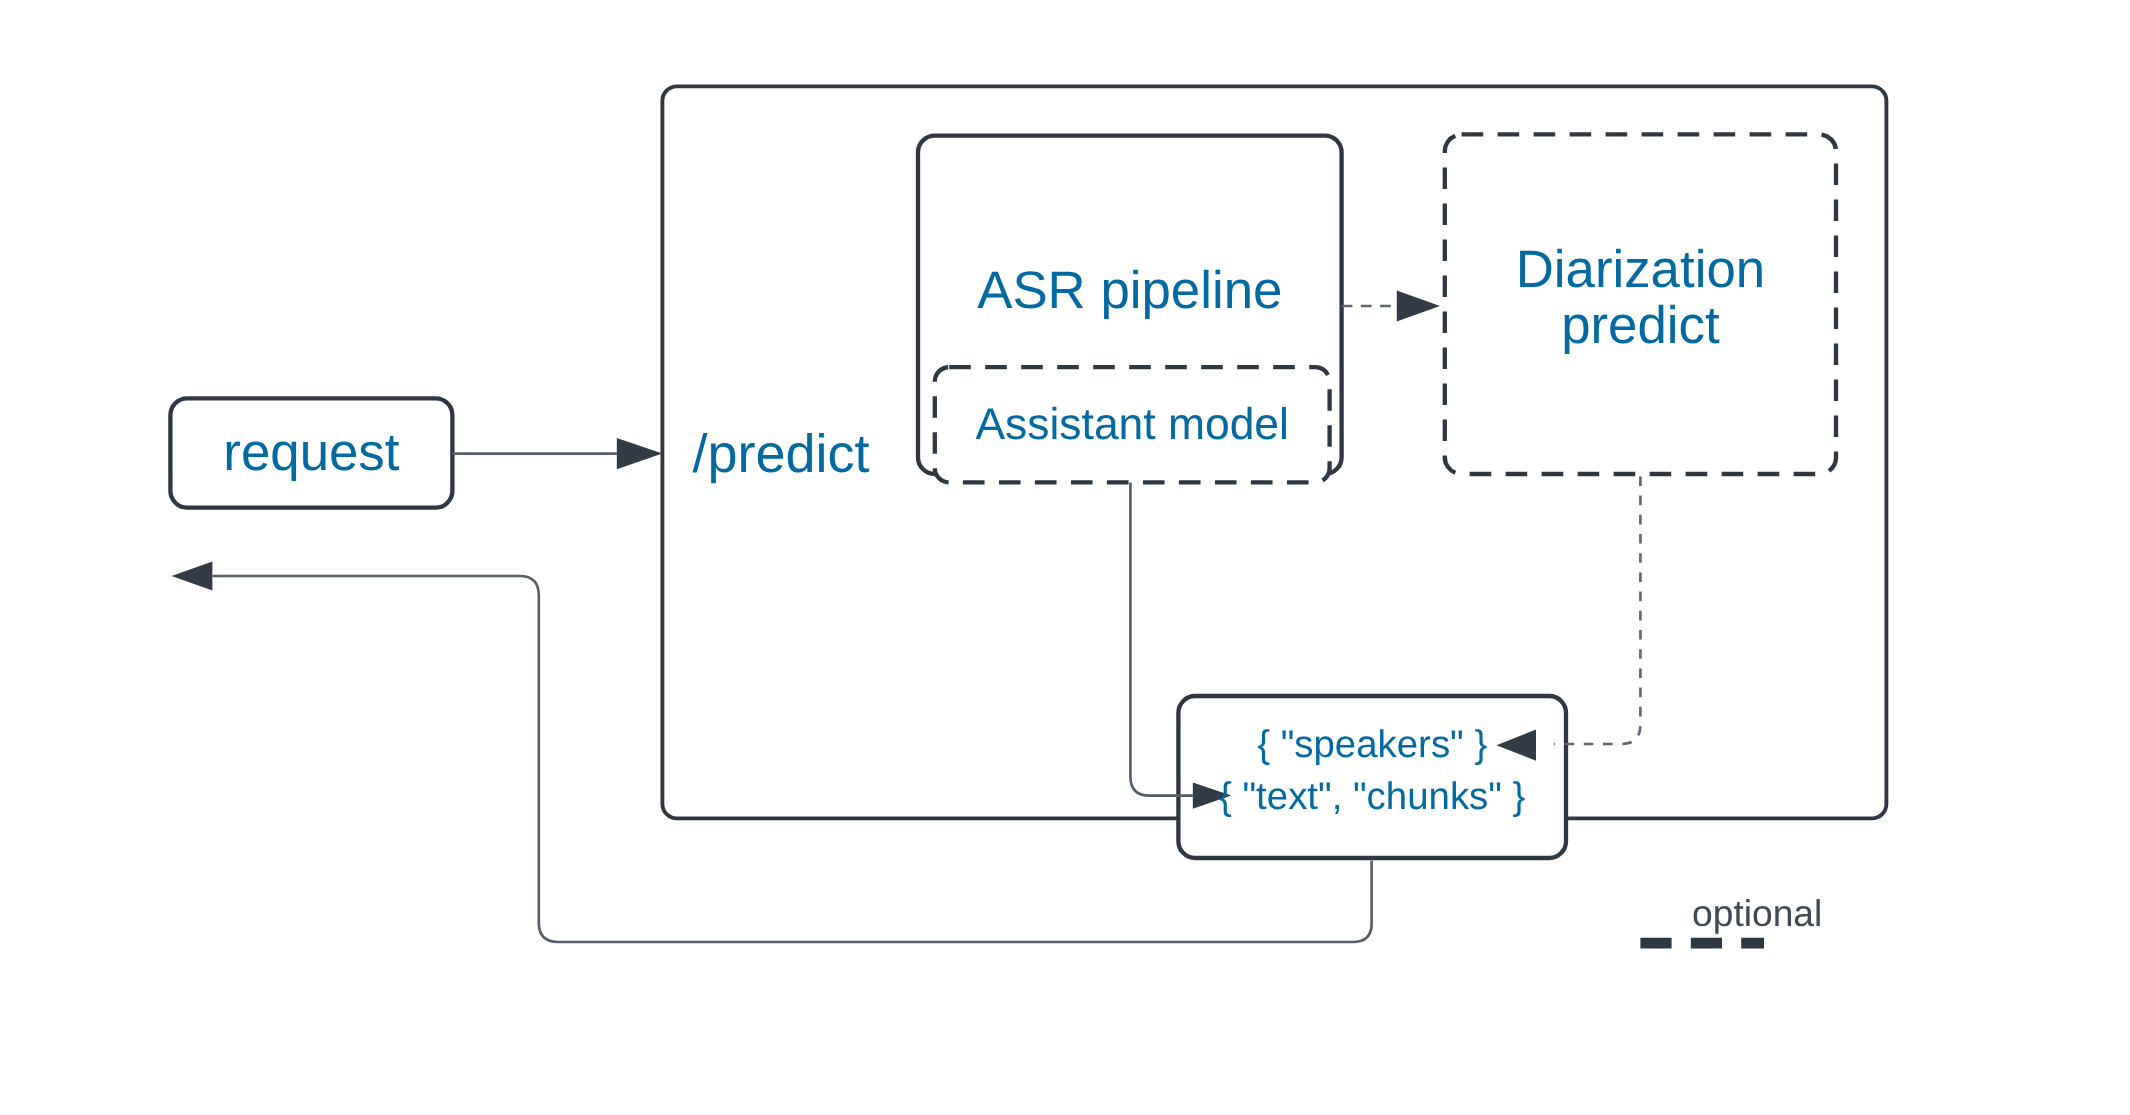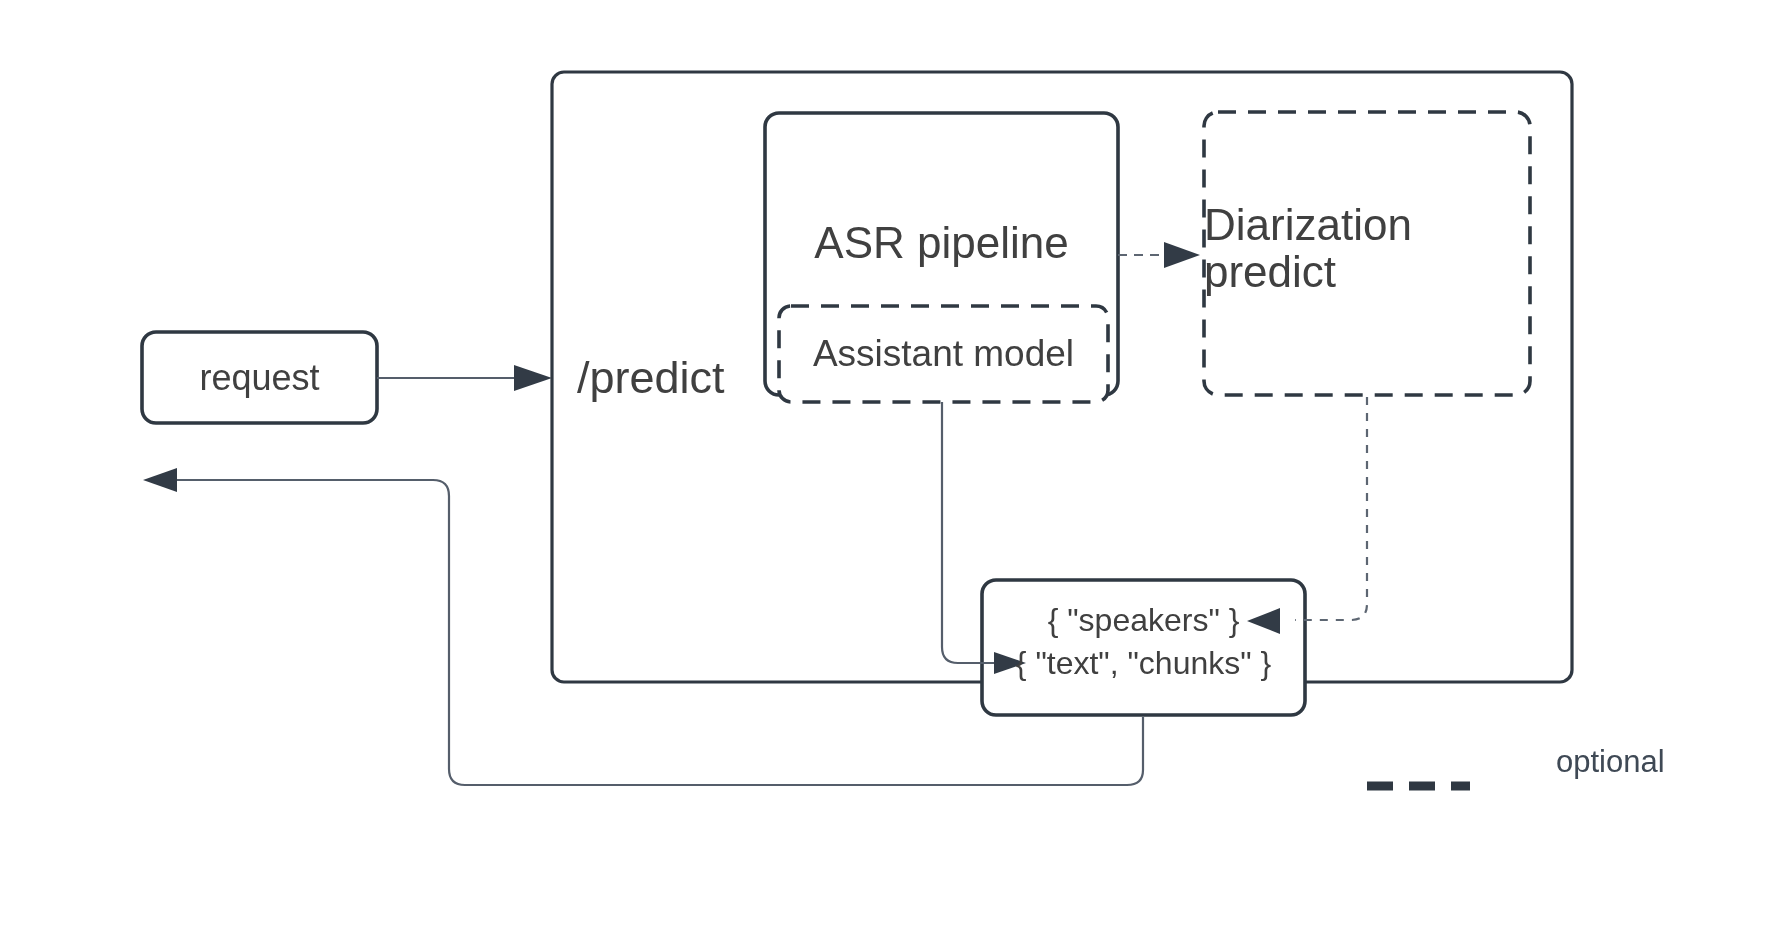--- a/index.html
+++ b/index.html
@@ -1,28 +1,28 @@
 <!DOCTYPE html>
 <html><head>
 <meta charset="utf-8">
 <style>
   html,body{margin:0;padding:0;background:#ffffff;}
   .stage{
     position:relative;width:1775px;height:929px;background:#ffffff;
     font-family:"Liberation Sans", sans-serif;color:#3b4450;overflow:hidden;
   }
   .stage svg{position:absolute;left:0;top:0;}
-  .lbl{position:absolute;color:#404040;white-space:nowrap;}
-  .lbl-request{left:142px;top:332px;width:235px;height:91px;display:flex;align-items:center;justify-content:center;font-size:36px;}
+  .lbl{position:absolute;color:#0369a1;white-space:nowrap;}
+  .lbl-request{left:142px;top:332px;width:235px;height:91px;display:flex;align-items:center;justify-content:center;font-size:44px;}
   .lbl-predict{left:577px;top:354px;height:47px;line-height:47px;font-size:45px;}
   .lbl-asr{left:765px;top:219px;width:353px;height:47px;line-height:47px;font-size:44px;text-align:center;}
   .lbl-assistant{left:779px;top:306px;width:329px;height:96px;display:flex;align-items:center;justify-content:center;font-size:37px;}
-  .lbl-diar{left:1204px;top:201px;width:326px;font-size:44px;line-height:47px;}
+  .lbl-diar{left:1204px;top:201px;width:326px;font-size:44px;line-height:47px;text-align:center;}
   .lbl-response{left:982px;top:580px;width:323px;height:135px;display:flex;flex-direction:column;align-items:center;justify-content:center;padding-bottom:12px;box-sizing:border-box;font-size:32px;line-height:43px;text-align:center;}
-  .lbl-legend{left:1556px;top:741px;font-size:31px;line-height:41px;color:#3f4955;}
+  .lbl-legend{left:1410px;top:741px;font-size:31px;line-height:41px;color:#3f4955;}
 </style>
 </head>
 <body>
 
 <div class="stage">
 
   <svg width="1775" height="929" viewBox="0 0 1775 929">
 
     <rect x="552" y="72" width="1020" height="610" rx="12" fill="none" stroke="#2f3842" stroke-width="3.2"></rect>
 

